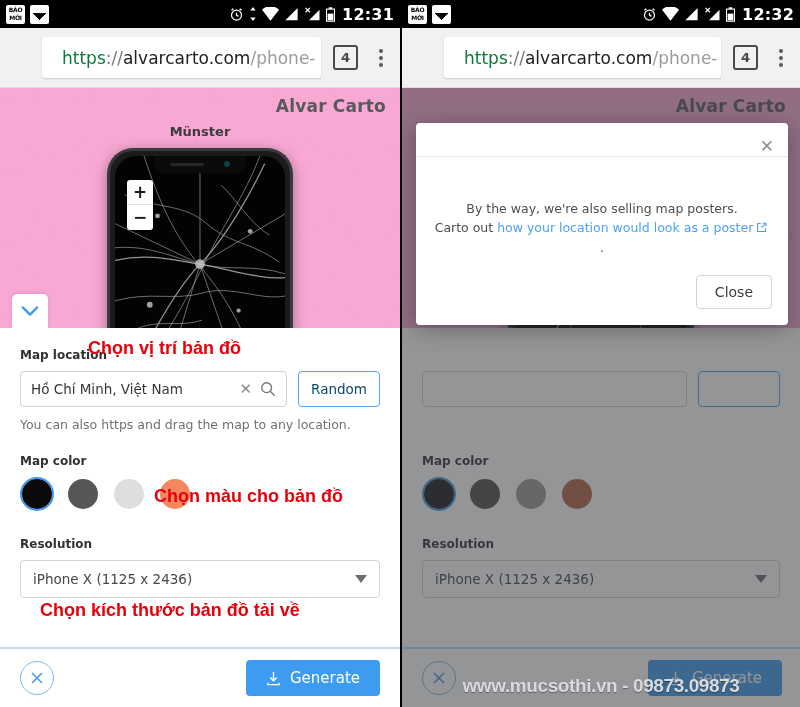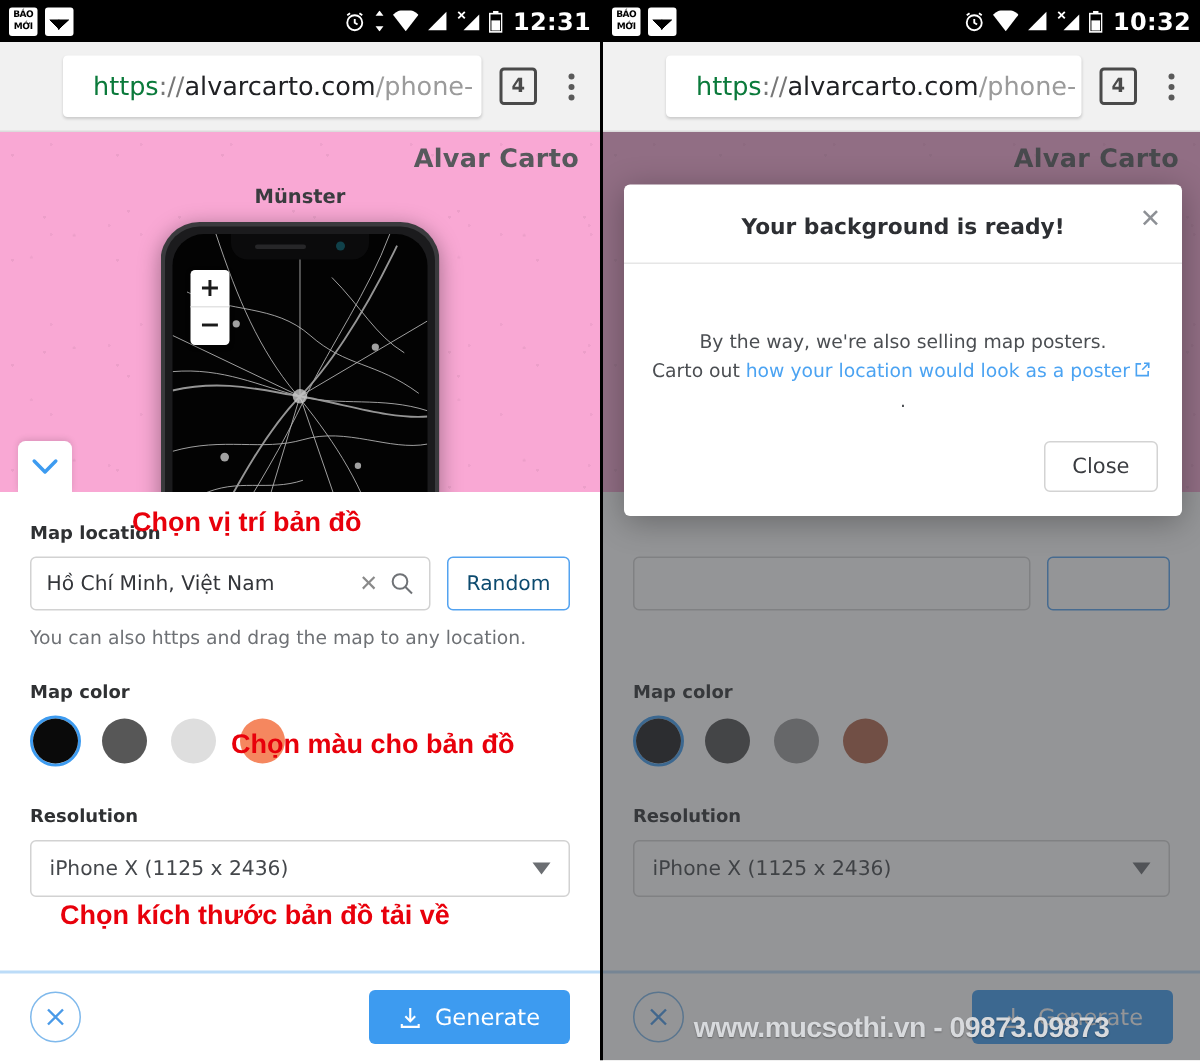--- a/index.html
+++ b/index.html
@@ -400,21 +400,21 @@
           </svg>
         <svg class="ic" width="17" height="14" viewBox="0 0 18 16">
             <path d="M17 15 L17 3 L5 15 Z" fill="#fff"></path>
             <path d="M1 1 L6 6 M6 1 L1 6" stroke="#fff" stroke-width="1.4"></path>
           </svg>
         <svg class="ic" width="9" height="15" viewBox="0 0 10 16">
             <rect x="3" y="0" width="4" height="2" fill="#fff"></rect>
             <rect x="0.5" y="2" width="9" height="13.5" fill="none" stroke="#fff" stroke-width="1.2"></rect>
             <rect x="1.8" y="7" width="6.4" height="7.5" fill="#fff"></rect>
           </svg>
-        <span class="sb-time">10:32</span>
+        <span class="sb-time">12:32</span>
       </div>
     </div>
 
     <div class="urlbar">
       <div class="omnibox">
         <svg width="13" height="16" viewBox="0 0 14 17">
             <path d="M3 7V5a4 4 0 0 1 8 0v2" fill="none" stroke="#0b7a3b" stroke-width="2"></path>
             <rect x="1" y="7" width="12" height="9" rx="1.5" fill="#0b7a3b"></rect>
           </svg>
         <div class="url-text">
@@ -504,21 +504,20 @@
             <path d="M2 12.5 L2 14.5 L14 14.5 L14 12.5"></path>
           </svg>
         <span>Generate</span>
       </div>
     </div>
 
     <div class="dim"></div>
 
     <div class="modal">
       <div class="modal-head">
-        <span class="modal-title">Your background is ready!</span>
         <span class="modal-x">✕</span>
       </div>
       <div class="modal-body">
         <div class="promo">
           <div>By the way, we're also selling map posters.</div>
           <div>
             <span>Carto out </span><a href="#">how your location would look as a poster</a><svg width="11" height="11" viewBox="0 0 14 14" fill="none" stroke="#4ba3f2" stroke-width="1.4" style="margin:0 2px -1px 3px">
                 <path d="M6 2 H2 V12 H12 V8"></path>
                 <path d="M8.5 1.5 H12.5 V5.5"></path>
                 <path d="M12.5 1.5 L7 7"></path>

